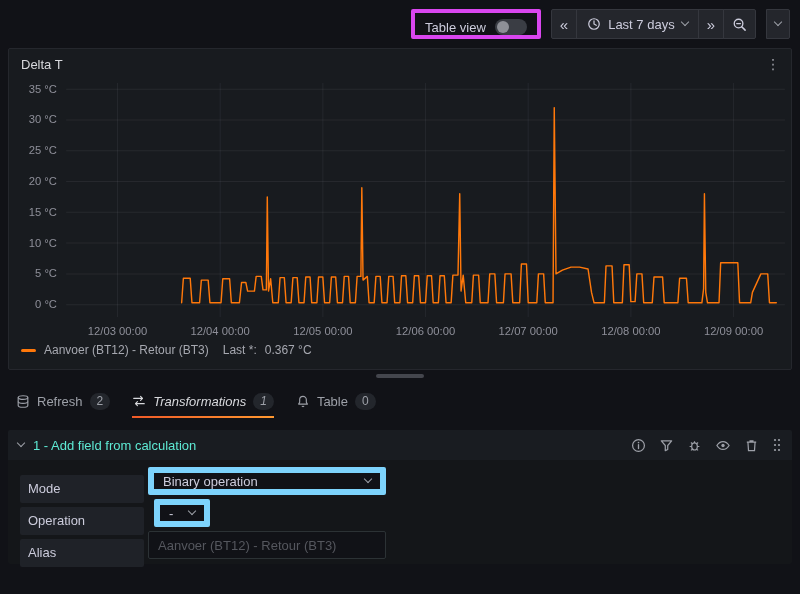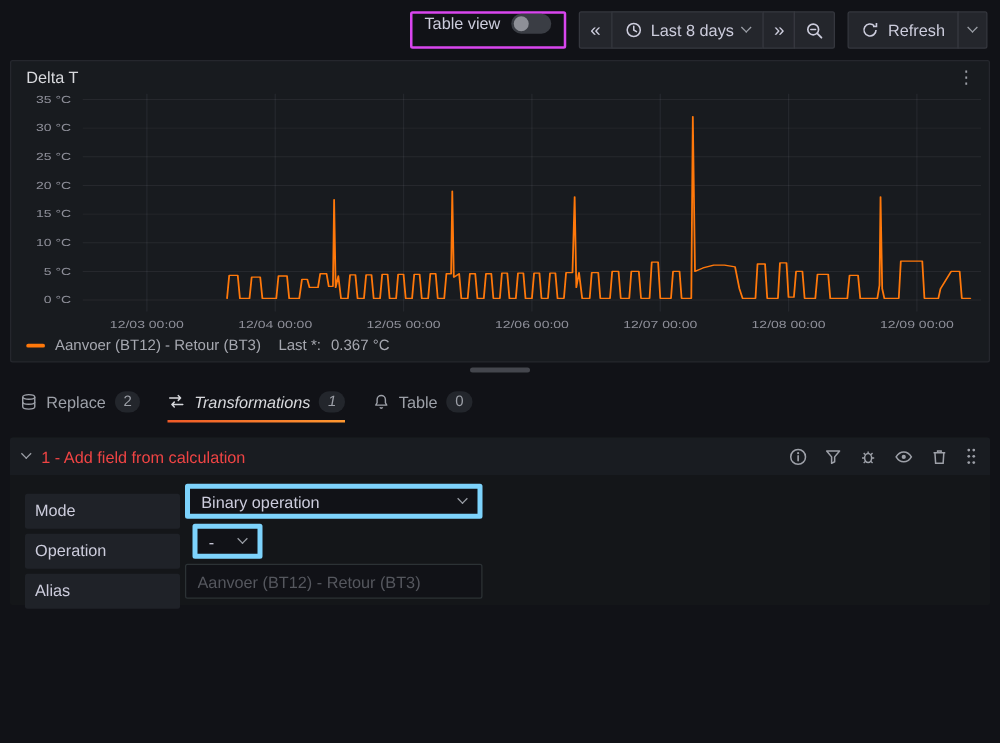--- a/index.html
+++ b/index.html
@@ -15,40 +15,40 @@
     display:inline-flex; align-items:center; gap:7px; height:30px; padding:0 10px;
     background:#24262c; border:1px solid #35373e; color:#ccccdc; border-radius:2px;
     font-size:13px; white-space:nowrap; cursor:pointer;
   }
   .btn-group { display:flex; }
   .btn-group .btn { border-radius:0; margin-left:-1px; }
   .btn-group .btn:first-child { border-radius:2px 0 0 2px; margin-left:0; }
   .btn-group .btn:last-child { border-radius:0 2px 2px 0; }
   .btn.icon-only { padding:0 8px; }
   .tv-group {
-    display:flex; align-items:flex-start; gap:9px; height:30px; padding:0 10px;
-    border:2px solid #d946ef; border-radius:2px;
+    display:flex; align-items:flex-end; gap:9px; height:30px; padding:0 10px;
+    border:4px solid #d946ef; border-radius:2px;
   }
   .chev {
     display:inline-block; width:6px; height:6px;
     border-right:1.5px solid #9da0a8; border-bottom:1.5px solid #9da0a8;
     transform:rotate(45deg); margin-top:-4px;
   }
   .dbl { font-size:15px; color:#ccccdc; line-height:1; }
   
   .switch-off { width:32px; height:16px; border-radius:8px; background:#3a3d44; position:relative; cursor:pointer; }
   .switch-off .knob { position:absolute; left:2px; top:2px; width:12px; height:12px; border-radius:50%; background:#8e9097; }
   .switch-on { width:34px; height:18px; border-radius:9px; background:#3d71d9; position:relative; cursor:pointer; }
   .switch-on .knob {
     position:absolute; right:2px; top:2px; width:14px; height:14px; border-radius:50%;
     background:#fff; color:#3d71d9; font-size:10px; line-height:14px; text-align:center; font-weight:bold;
   }
   
   .panel {
-    margin:0 8px; height:242px; background:#181b1f; border:1px solid #25272d; border-radius:2px;
+    margin:0 8px; height:322px; background:#181b1f; border:1px solid #25272d; border-radius:2px;
     display:flex; flex-direction:column;
   }
   .panel-header { height:26px; display:flex; align-items:center; padding:4px 6px 0 12px; }
   .panel-title { color:#d8d9dd; }
   .kebab { margin-left:auto; color:#9da0a8; font-size:14px; padding:0 5px; cursor:pointer; }
   .chart { width:100%; height:268px; display:block; }
   .legend { display:flex; align-items:center; gap:8px; padding:0 0 6px 12px; font-size:12px; color:#a6a8b0; }
   .legend-swatch { width:15px; height:3px; border-radius:2px; background:#FF780A; }
   .legend-last { margin-left:6px; }
   .drag-pill { width:48px; height:4px; border-radius:2px; background:#44464d; margin:4px auto 0; cursor:row-resize; }
@@ -58,29 +58,29 @@
   .tab.active { color:#d8d9dd;font-style:italic; }
   .tab.active::after { content:''; position:absolute; left:0; right:0; bottom:0; height:2px;
     background:linear-gradient(90deg,#f05a28,#ff9830); }
   .badge { background:#23262c; color:#9da0a8; border-radius:9px; padding:1px 7px; font-size:12px; line-height:15px; }
   .tabicon { display:inline-flex; color:inherit; }
   
   .xform { margin:12px 8px 0; background:#141619; border-radius:2px; }
   .xform-header { display:flex; align-items:center; gap:9px; height:30px; padding:0 10px;
     background:#191c21; border-radius:2px 2px 0 0; cursor:pointer; }
   .xform-chev { color:#9da0a8; }
-  .xform-title { color:#ef4444; }
+  .xform-title { color:#5eead4; }
   .xform-icons { margin-left:auto; display:flex; align-items:center; gap:13px; color:#9da0a8; }
   .xform-icons > * { cursor:pointer; display:inline-flex; }
   .xform-body { padding:6px 12px 2px; }
   .field-row { display:flex; align-items:center; margin-bottom:2px; height:30px; }
   .field-label { width:124px; height:28px; line-height:28px; background:#1f2228; border-radius:2px;
     padding:0 8px; margin-right:4px; color:#ccccdc;margin-top:16px; }
   .select { display:flex; align-items:center; justify-content:space-between; width:238px; height:28px;
-    background:#111217; border:4px solid #7dd3fc; border-radius:2px; padding:0 9px; color:#ccccdc; cursor:pointer; }
+    background:#111217; border:6px solid #7dd3fc; border-radius:2px; padding:0 9px; color:#ccccdc; cursor:pointer; }
   .select.small { width:56px; margin:0 6px; }
   .select.mid { width:128px; }
   .text-input { width:238px; height:28px; background:#111217; border:1px solid #2c3235; border-radius:2px;
     padding:0 9px; color:#ccccdc; font-size:13px; font-family:"Liberation Sans",sans-serif; }
   .text-input::placeholder { color:#55575e; }
   svg.ico { display:block; }
 </style>
 </head>
 <body>
 
@@ -94,43 +94,36 @@
 
   <div class="btn-group">
     <div class="btn icon-only">
       <span class="dbl">«</span>
     </div>
     <div class="btn">
       <svg class="ico" width="14" height="14" viewBox="0 0 16 16">
         <circle cx="8" cy="8" r="6" fill="none" stroke="currentColor" stroke-width="1.4"></circle>
         <path d="M8 4.5V8l2.5 1.5" fill="none" stroke="currentColor" stroke-width="1.4" stroke-linecap="round"></path>
       </svg>
-      <span>Last 8 days</span>
+      <span>Last 7 days</span>
       <span class="chev"></span>
     </div>
     <div class="btn icon-only">
       <span class="dbl">»</span>
     </div>
     <div class="btn icon-only">
       <svg class="ico" width="15" height="15" viewBox="0 0 16 16">
         <circle cx="7" cy="7" r="4.6" fill="none" stroke="currentColor" stroke-width="1.4"></circle>
         <path d="M5 7h4" stroke="currentColor" stroke-width="1.4" stroke-linecap="round"></path>
         <path d="M10.4 10.4L14 14" stroke="currentColor" stroke-width="1.6" stroke-linecap="round"></path>
       </svg>
     </div>
   </div>
 
   <div class="btn-group">
-    <div class="btn">
-      <svg class="ico" width="14" height="14" viewBox="0 0 16 16">
-        <path d="M13.5 8a5.5 5.5 0 1 1-1.6-3.9" fill="none" stroke="currentColor" stroke-width="1.5"></path>
-        <path d="M13.9 1.6v3.2h-3.2" fill="none" stroke="currentColor" stroke-width="1.5"></path>
-      </svg>
-      <span>Refresh</span>
-    </div>
     <div class="btn icon-only">
       <span class="chev"></span>
     </div>
   </div>
 </div>
 
 <div class="panel">
   <div class="panel-header">
     <span class="panel-title">Delta T</span>
     <span class="kebab">⋮</span>
@@ -180,21 +173,21 @@
 
 <div class="tabs">
   <div class="tab">
     <span class="tabicon">
       <svg class="ico" width="14" height="15" viewBox="0 0 16 16">
         <ellipse cx="8" cy="3.5" rx="5.5" ry="2.1" fill="none" stroke="currentColor" stroke-width="1.3"></ellipse>
         <path d="M2.5 3.5v9c0 1.2 2.5 2.1 5.5 2.1s5.5-.9 5.5-2.1v-9" fill="none" stroke="currentColor" stroke-width="1.3"></path>
         <path d="M2.5 8c0 1.2 2.5 2.1 5.5 2.1S13.5 9.2 13.5 8" fill="none" stroke="currentColor" stroke-width="1.3"></path>
       </svg>
     </span>
-    <span>Replace</span>
+    <span>Refresh</span>
     <span class="badge">2</span>
   </div>
   <div class="tab active">
     <span class="tabicon">
       <svg class="ico" width="14" height="14" viewBox="0 0 16 16">
         <path d="M2 5h10M12 5l-2.2-2.2M12 5l-2.2 2.2" fill="none" stroke="currentColor" stroke-width="1.3" stroke-linecap="round"></path>
         <path d="M14 11H4M4 11l2.2-2.2M4 11l2.2 2.2" fill="none" stroke="currentColor" stroke-width="1.3" stroke-linecap="round"></path>
       </svg>
     </span>
     <span>Transformations</span>

